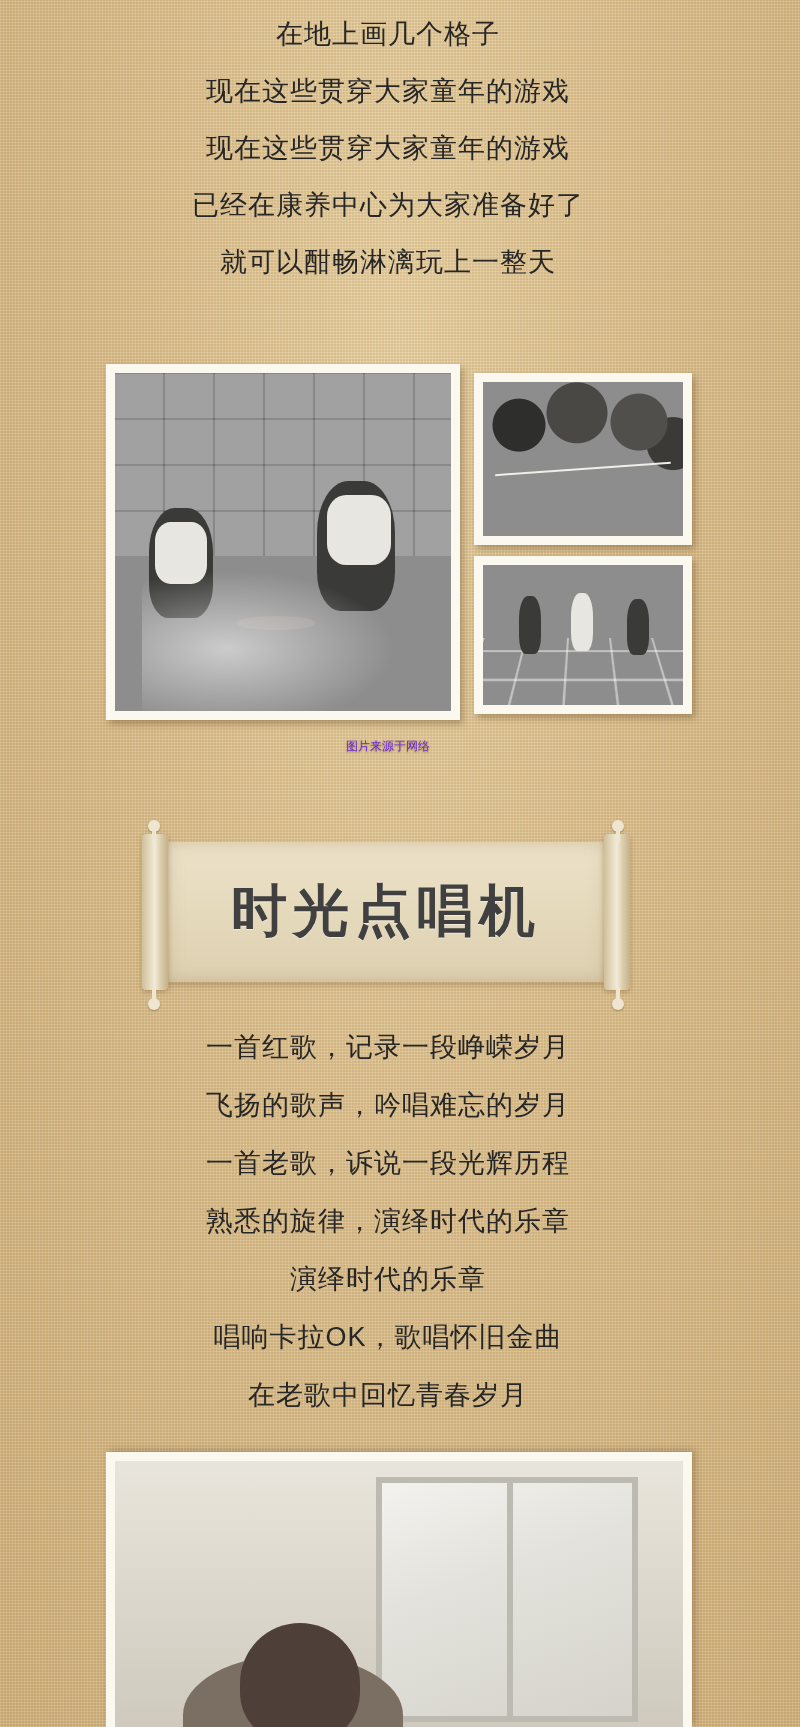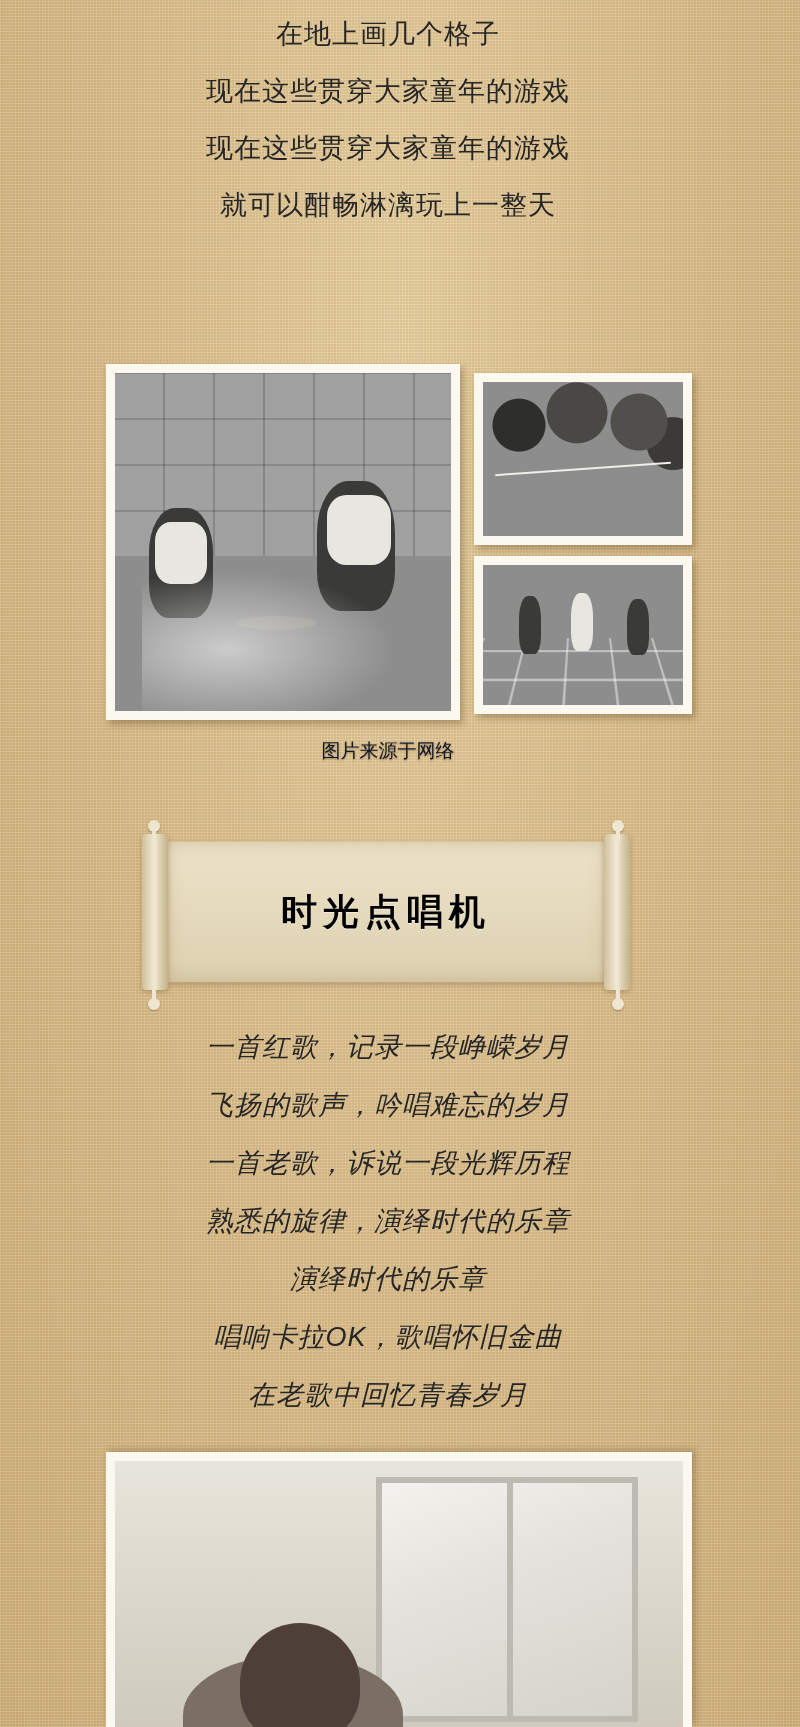--- a/index.html
+++ b/index.html
@@ -134,22 +134,22 @@
     transform: perspective(120px) rotateX(28deg);
     transform-origin: top center;
   }
 
   #photo-caption {
     position: absolute;
     top: 738px;
     left: 0;
     right: 0;
     text-align: center;
-    font-size: 19px;
-    color: #0f172a;
+    font-size: 12px;
+    color: #6d28d9;
     text-shadow: 0 1px 2px rgba(90,60,20,0.5);
   }
 
   
   #scroll-banner {
     position: absolute;
     top: 820px;
     left: 104px;
     width: 516px;
     height: 190px;
@@ -201,35 +201,35 @@
 
   #banner-title {
     position: absolute;
     left: 38px;
     top: 22px;
     width: 440px;
     height: 140px;
     display: flex;
     align-items: center;
     justify-content: center;
-    font-size: 36px;
+    font-size: 56px;
     font-weight: bold;
     letter-spacing: 6px;
-    color: #000000;
+    color: #404040;
     text-shadow: 0 1px 0 rgba(255,255,255,0.5);
   }
 
   
   #song-block {
     position: absolute;
     top: 1018px;
     left: 0;
     right: 0;
   }
-  #song-block .text-line { line-height: 58px; font-style: italic; }
+  #song-block .text-line { line-height: 58px; }
 
   
   #bottom-photo {
     position: absolute;
     left: 82px;
     top: 1452px;
     width: 586px;
     height: 275px;
     background: #fbf8f0;
     padding: 9px 9px 0 9px;
@@ -280,20 +280,21 @@
 </style>
 </head>
 <body>
 
 <div class="page">
 
   <div class="text-block" id="intro-block">
     <div class="text-line">在地上画几个格子</div>
     <div class="text-line">现在这些贯穿大家童年的游戏</div>
     <div class="text-line">现在这些贯穿大家童年的游戏</div>
+    <div class="text-line">已经在康养中心为大家准备好了</div>
     <div class="text-line">就可以酣畅淋漓玩上一整天</div>
   </div>
 
   <div id="collage">
 
     <div class="photo-frame" id="photo-main">
       <div class="inner ph-marbles">
         <div class="fig" style="left:10%; top:40%; width:64px; height:110px;"></div>
         <div class="fig light" style="left:12%; top:44%; width:52px; height:62px; border-radius:30%;"></div>
         <div class="fig" style="left:60%; top:32%; width:78px; height:130px;"></div>

